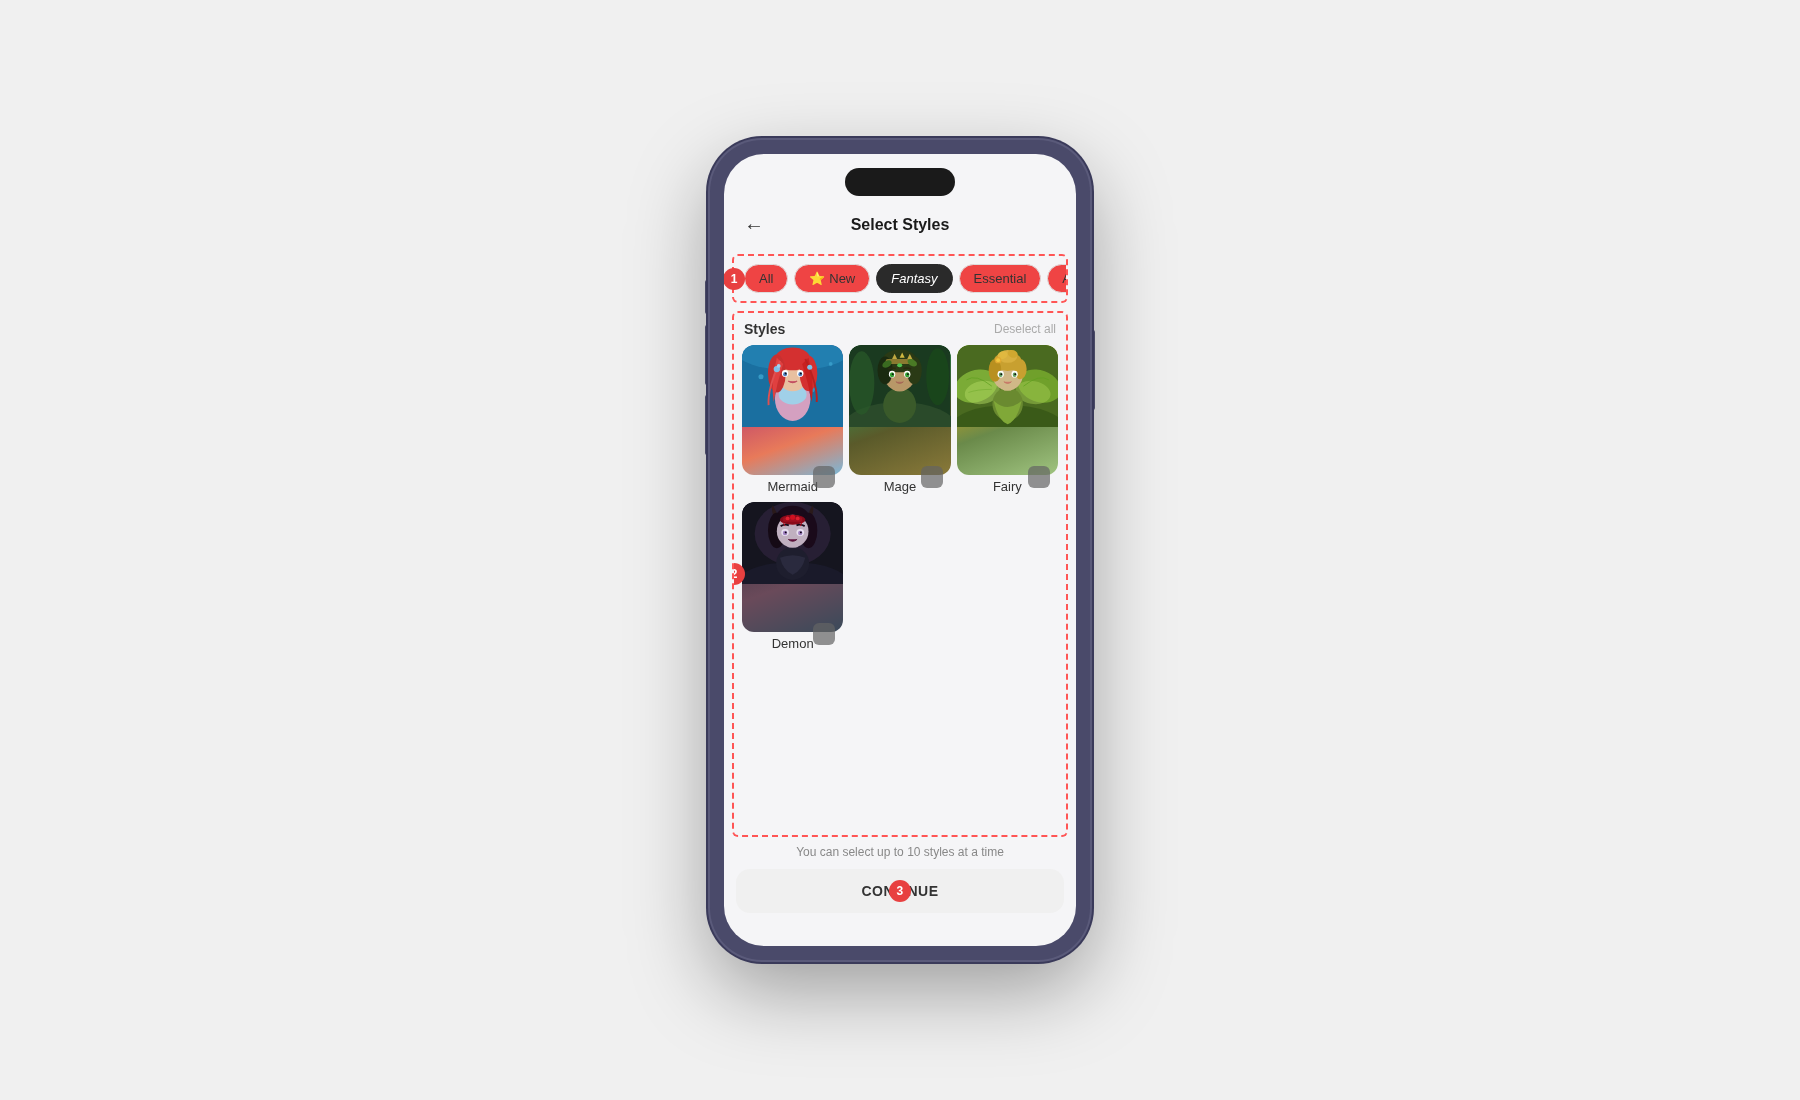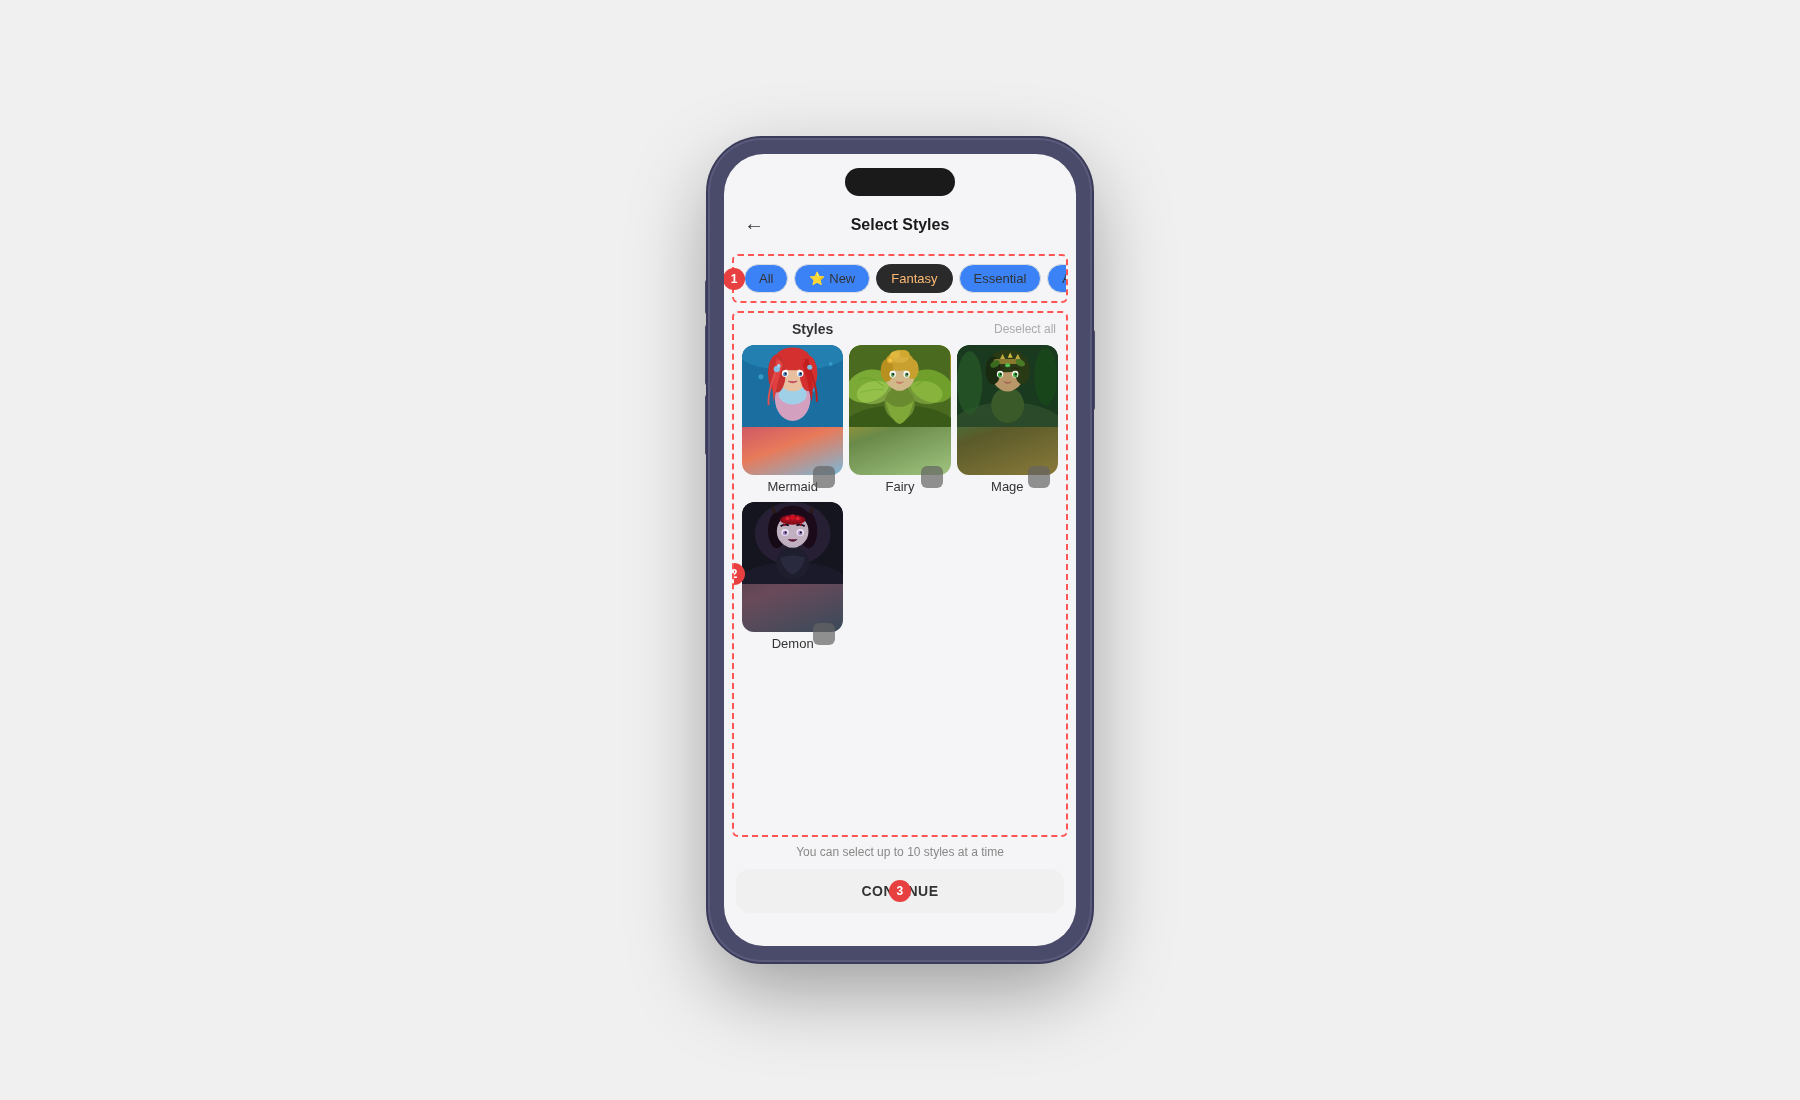--- a/index.html
+++ b/index.html
@@ -142,27 +142,28 @@
     .filter-tabs::-webkit-scrollbar { display: none; }
 
     .filter-tab {
       padding: 6px 14px;
       border-radius: 20px;
       font-size: 13px;
       font-weight: 500;
       white-space: nowrap;
       cursor: pointer;
       border: 1.5px solid #ddd;
-      background: #3b82f6;
+      background: #ef4444;
       color: #333;
     }
     .filter-tab.active {
       background: #2a2a2a;
-      color: #fdba74;
+      color: #ffffff;
       border-color: #2a2a2a;
+      font-style: italic;
     }
 
     
     .badge {
       position: absolute;
       width: 22px;
       height: 22px;
       border-radius: 50%;
       background: #e84040;
       color: #fff;
@@ -189,21 +190,20 @@
       display: flex;
       justify-content: space-between;
       align-items: center;
       padding: 8px 10px 4px;
     }
 
     .styles-label {
       font-size: 14px;
       font-weight: 600;
       color: #333;
-      margin-left: 48px;
     }
 
     .deselect-all {
       font-size: 12px;
       color: #aaa;
       cursor: pointer;
       margin-left: 24px;
     }
 
     .styles-grid {
@@ -427,20 +427,67 @@
                 <circle cx="55" cy="38" r="5" fill="#80c0e8"></circle>
                 <circle cx="58" cy="33" r="3" fill="#a0d0f0"></circle>
                 <circle cx="107" cy="35" r="4" fill="#80c0e8"></circle>
               </svg>
             </div>
             <div class="style-checkbox"></div>
             <div class="style-name">Mermaid</div>
           </div>
 
           <div class="style-card">
+            <div class="style-img-mage">
+              <svg class="mage-art" viewBox="0 0 160 130" xmlns="http://www.w3.org/2000/svg">
+
+                <rect width="160" height="130" fill="#1a3a20"></rect>
+                <ellipse cx="80" cy="130" rx="90" ry="40" fill="#2a4a2a"></ellipse>
+
+                <ellipse cx="20" cy="60" rx="20" ry="50" fill="#2a5a2a" opacity="0.7"></ellipse>
+                <ellipse cx="140" cy="50" rx="18" ry="45" fill="#1a4a1a" opacity="0.7"></ellipse>
+
+                <ellipse cx="80" cy="95" rx="26" ry="28" fill="#3a5a2a"></ellipse>
+
+                <rect x="71" y="55" width="18" height="18" rx="5" fill="#c8a878"></rect>
+
+                <ellipse cx="80" cy="46" rx="25" ry="27" fill="#b89868"></ellipse>
+
+                <ellipse cx="80" cy="25" rx="27" ry="18" fill="#2a3a15"></ellipse>
+                <ellipse cx="57" cy="40" rx="12" ry="22" fill="#1a2a10"></ellipse>
+                <ellipse cx="103" cy="40" rx="12" ry="22" fill="#2a3a15"></ellipse>
+
+                <rect x="58" y="22" width="44" height="8" rx="3" fill="#8a7a30"></rect>
+                <polygon points="68,22 72,14 76,22" fill="#c0a840"></polygon>
+                <polygon points="80,20 84,12 88,20" fill="#d0b840"></polygon>
+                <polygon points="92,22 96,14 100,22" fill="#c0a840"></polygon>
+
+                <ellipse cx="60" cy="30" rx="8" ry="5" fill="#3a6a20" transform="rotate(-30,60,30)"></ellipse>
+                <ellipse cx="100" cy="28" rx="8" ry="5" fill="#4a7a25" transform="rotate(30,100,28)"></ellipse>
+
+                <ellipse cx="68" cy="46" rx="5" ry="5.5" fill="#fff"></ellipse>
+                <ellipse cx="92" cy="46" rx="5" ry="5.5" fill="#fff"></ellipse>
+                <ellipse cx="68" cy="47" rx="3.5" ry="4" fill="#30a030"></ellipse>
+                <ellipse cx="92" cy="47" rx="3.5" ry="4" fill="#30a030"></ellipse>
+                <ellipse cx="69" cy="46" rx="1.5" ry="1.5" fill="#111"></ellipse>
+                <ellipse cx="93" cy="46" rx="1.5" ry="1.5" fill="#111"></ellipse>
+
+                <path d="M62,38 Q68,35 74,37" stroke="#2a2a10" stroke-width="2.5" fill="none"></path>
+                <path d="M86,37 Q92,35 98,38" stroke="#2a2a10" stroke-width="2.5" fill="none"></path>
+
+                <path d="M74,58 Q80,63 86,58" stroke="#a06050" stroke-width="1.5" fill="#b07060"></path>
+
+                <ellipse cx="80" cy="32" rx="4" ry="3" fill="#50c050"></ellipse>
+              </svg>
+            </div>
+            <div class="style-checkbox"></div>
+            <div class="style-name">Mage</div>
+          </div>
+
+          <div class="style-card">
             <div class="style-img-fairy">
               <svg class="fairy-art" viewBox="0 0 160 130" xmlns="http://www.w3.org/2000/svg">
 
                 <rect width="160" height="130" fill="#4a6a20"></rect>
                 <ellipse cx="80" cy="130" rx="90" ry="35" fill="#3a5a18"></ellipse>
 
                 <ellipse cx="30" cy="65" rx="35" ry="25" fill="#90c840" opacity="0.7" transform="rotate(-20,30,65)"></ellipse>
                 <ellipse cx="40" cy="75" rx="28" ry="18" fill="#b0d860" opacity="0.5" transform="rotate(-10,40,75)"></ellipse>
                 <ellipse cx="130" cy="65" rx="35" ry="25" fill="#80b830" opacity="0.7" transform="rotate(20,130,65)"></ellipse>
                 <ellipse cx="120" cy="75" rx="28" ry="18" fill="#a0c850" opacity="0.5" transform="rotate(10,120,75)"></ellipse>
@@ -473,67 +520,20 @@
                 <ellipse cx="92" cy="46" rx="1.5" ry="1.5" fill="#111"></ellipse>
 
                 <path d="M74,58 Q80,63 86,58" stroke="#c07060" stroke-width="1.5" fill="#d08070"></path>
 
                 <circle cx="65" cy="24" r="5" fill="#e0a830"></circle>
                 <circle cx="65" cy="24" r="3" fill="#f0c840"></circle>
               </svg>
             </div>
             <div class="style-checkbox"></div>
             <div class="style-name">Fairy</div>
-          </div>
-
-          <div class="style-card">
-            <div class="style-img-mage">
-              <svg class="mage-art" viewBox="0 0 160 130" xmlns="http://www.w3.org/2000/svg">
-
-                <rect width="160" height="130" fill="#1a3a20"></rect>
-                <ellipse cx="80" cy="130" rx="90" ry="40" fill="#2a4a2a"></ellipse>
-
-                <ellipse cx="20" cy="60" rx="20" ry="50" fill="#2a5a2a" opacity="0.7"></ellipse>
-                <ellipse cx="140" cy="50" rx="18" ry="45" fill="#1a4a1a" opacity="0.7"></ellipse>
-
-                <ellipse cx="80" cy="95" rx="26" ry="28" fill="#3a5a2a"></ellipse>
-
-                <rect x="71" y="55" width="18" height="18" rx="5" fill="#c8a878"></rect>
-
-                <ellipse cx="80" cy="46" rx="25" ry="27" fill="#b89868"></ellipse>
-
-                <ellipse cx="80" cy="25" rx="27" ry="18" fill="#2a3a15"></ellipse>
-                <ellipse cx="57" cy="40" rx="12" ry="22" fill="#1a2a10"></ellipse>
-                <ellipse cx="103" cy="40" rx="12" ry="22" fill="#2a3a15"></ellipse>
-
-                <rect x="58" y="22" width="44" height="8" rx="3" fill="#8a7a30"></rect>
-                <polygon points="68,22 72,14 76,22" fill="#c0a840"></polygon>
-                <polygon points="80,20 84,12 88,20" fill="#d0b840"></polygon>
-                <polygon points="92,22 96,14 100,22" fill="#c0a840"></polygon>
-
-                <ellipse cx="60" cy="30" rx="8" ry="5" fill="#3a6a20" transform="rotate(-30,60,30)"></ellipse>
-                <ellipse cx="100" cy="28" rx="8" ry="5" fill="#4a7a25" transform="rotate(30,100,28)"></ellipse>
-
-                <ellipse cx="68" cy="46" rx="5" ry="5.5" fill="#fff"></ellipse>
-                <ellipse cx="92" cy="46" rx="5" ry="5.5" fill="#fff"></ellipse>
-                <ellipse cx="68" cy="47" rx="3.5" ry="4" fill="#30a030"></ellipse>
-                <ellipse cx="92" cy="47" rx="3.5" ry="4" fill="#30a030"></ellipse>
-                <ellipse cx="69" cy="46" rx="1.5" ry="1.5" fill="#111"></ellipse>
-                <ellipse cx="93" cy="46" rx="1.5" ry="1.5" fill="#111"></ellipse>
-
-                <path d="M62,38 Q68,35 74,37" stroke="#2a2a10" stroke-width="2.5" fill="none"></path>
-                <path d="M86,37 Q92,35 98,38" stroke="#2a2a10" stroke-width="2.5" fill="none"></path>
-
-                <path d="M74,58 Q80,63 86,58" stroke="#a06050" stroke-width="1.5" fill="#b07060"></path>
-
-                <ellipse cx="80" cy="32" rx="4" ry="3" fill="#50c050"></ellipse>
-              </svg>
-            </div>
-            <div class="style-checkbox"></div>
-            <div class="style-name">Mage</div>
           </div>
 
           <div class="style-card">
             <div class="style-img-demon">
               <svg class="demon-art" viewBox="0 0 160 130" xmlns="http://www.w3.org/2000/svg">
 
                 <rect width="160" height="130" fill="#15151f"></rect>
                 <ellipse cx="80" cy="130" rx="90" ry="35" fill="#1a1a2a"></ellipse>
 
                 <ellipse cx="80" cy="50" rx="60" ry="50" fill="#3a2a4a" opacity="0.5"></ellipse>

